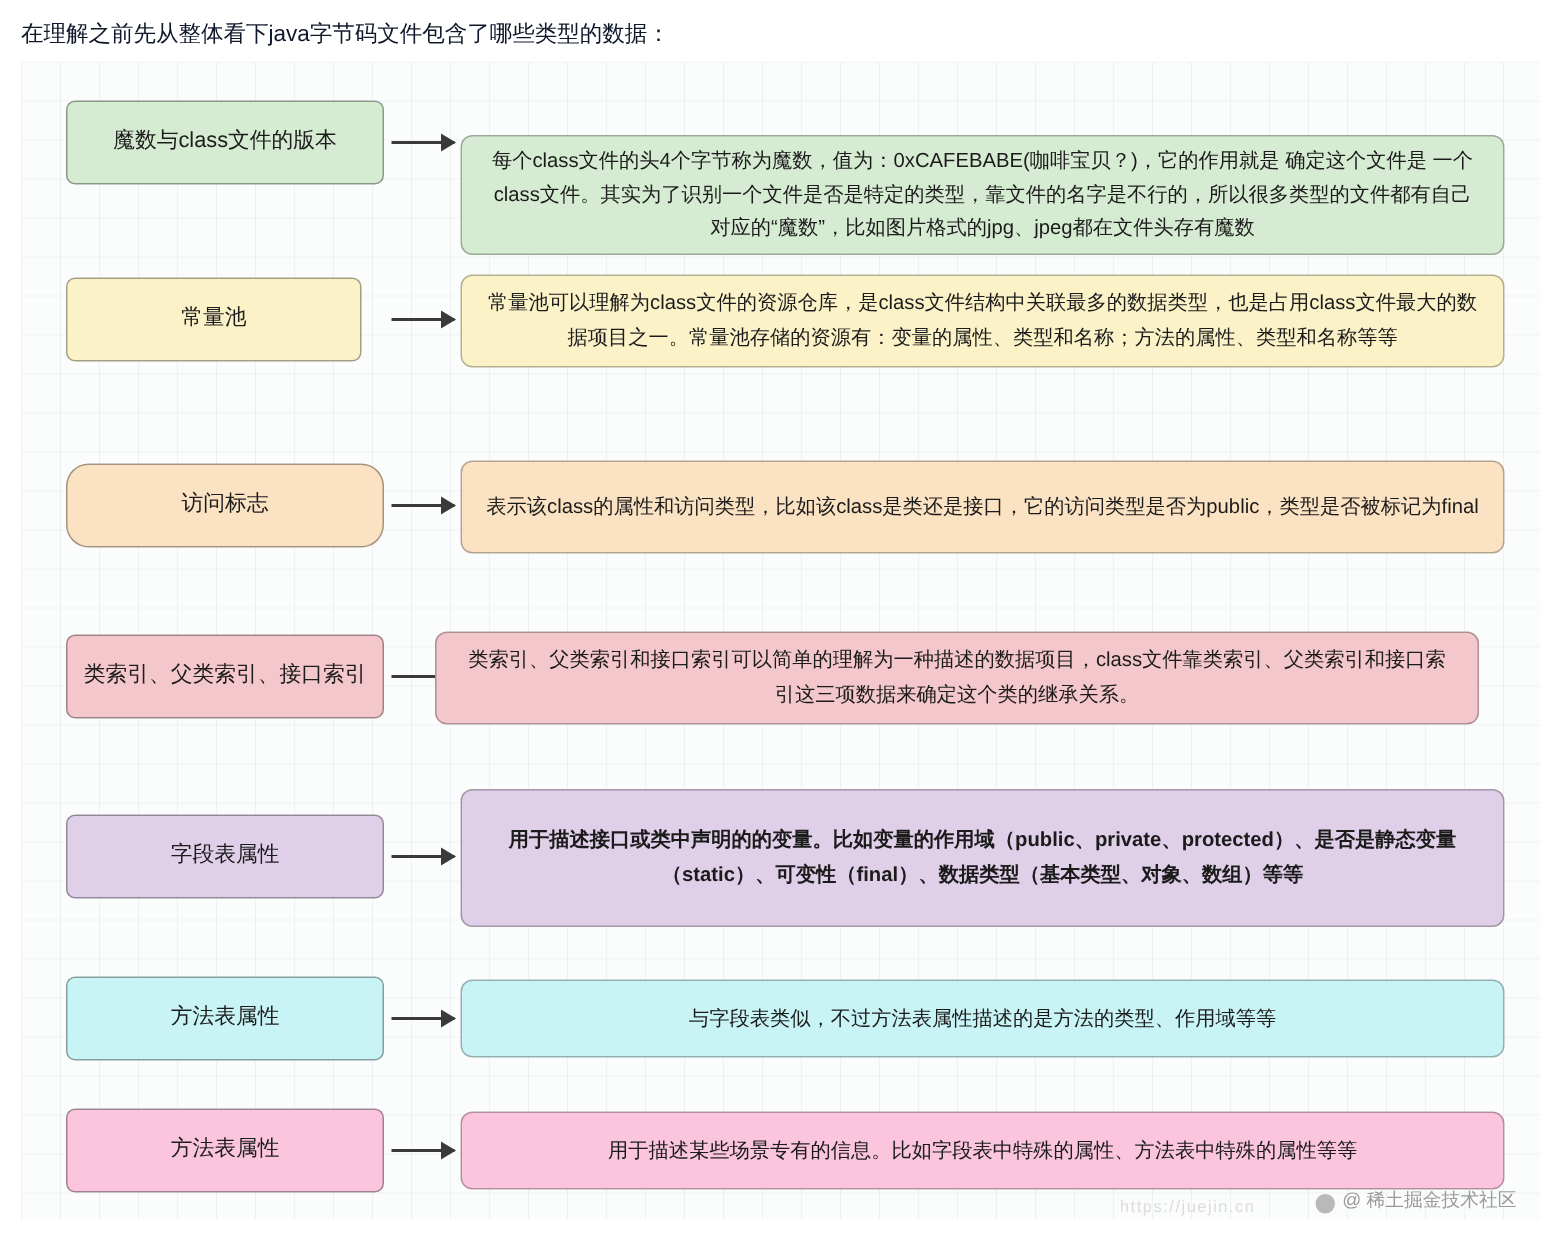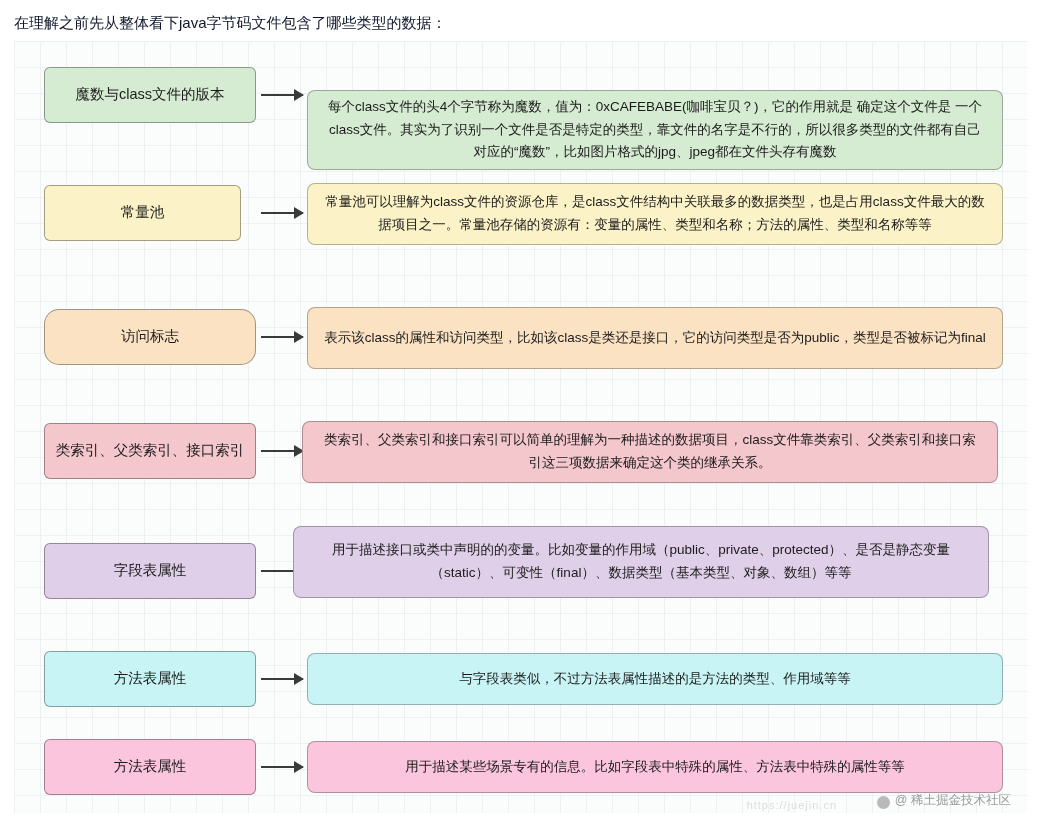--- a/index.html
+++ b/index.html
@@ -129,29 +129,29 @@
   </div>
   <div class="arrow" style="left:247px; top:295px; width:42px;"></div>
   <div class="desc-box" style="left:293px; top:266px; width:696px; height:62px; background:#fbe2c2;">
     <span>表示该class的属性和访问类型，比如该class是类还是接口，它的访问类型是否为public，类型是否被标记为final</span>
   </div>
 
   <div class="label-box" style="left:30px; top:382px; width:212px; height:56px; background:#f4c7cc;">
     <span>类索引、父类索引、接口索引</span>
   </div>
   <div class="arrow" style="left:247px; top:409px; width:42px;"></div>
-  <div class="desc-box" style="left:288px; top:380px; width:696px; height:62px; background:#f4c7cc;">
+  <div class="desc-box" style="left:276px; top:380px; width:696px; height:62px; background:#f4c7cc;">
     <span>类索引、父类索引和接口索引可以简单的理解为一种描述的数据项目，class文件靠类索引、父类索引和接口索引这三项数据来确定这个类的继承关系。</span>
   </div>
 
   <div class="label-box" style="left:30px; top:502px; width:212px; height:56px; background:#e0cfe8;">
     <span>字段表属性</span>
   </div>
   <div class="arrow" style="left:247px; top:529px; width:42px;"></div>
-  <div class="desc-box" style="left:279px; top:485px; width:696px; height:72px; background:#e0cfe8;">
+  <div class="desc-box" style="left:293px; top:485px; width:696px; height:92px; background:#e0cfe8;font-weight:bold;">
     <span>用于描述接口或类中声明的的变量。比如变量的作用域（public、private、protected）、是否是静态变量（static）、可变性（final）、数据类型（基本类型、对象、数组）等等</span>
   </div>
 
   <div class="label-box" style="left:30px; top:610px; width:212px; height:56px; background:#c9f4f6;">
     <span>方法表属性</span>
   </div>
   <div class="arrow" style="left:247px; top:637px; width:42px;"></div>
   <div class="desc-box" style="left:293px; top:612px; width:696px; height:52px; background:#c9f4f6;">
     <span>与字段表类似，不过方法表属性描述的是方法的类型、作用域等等</span>
   </div>

